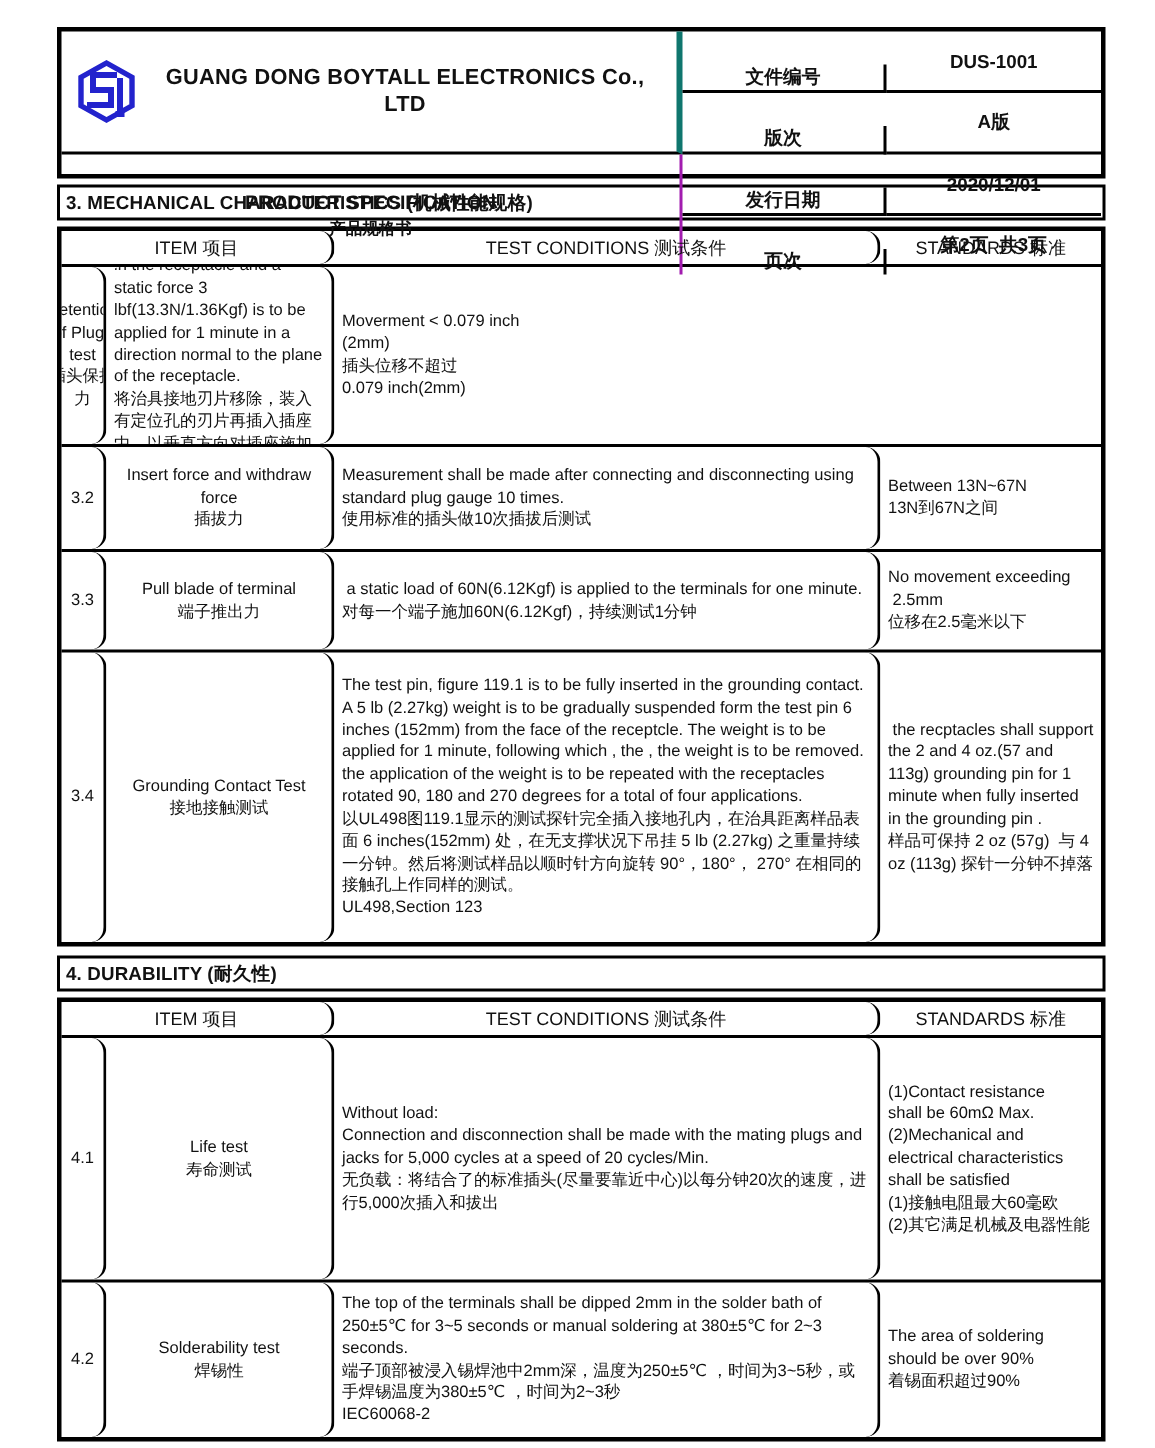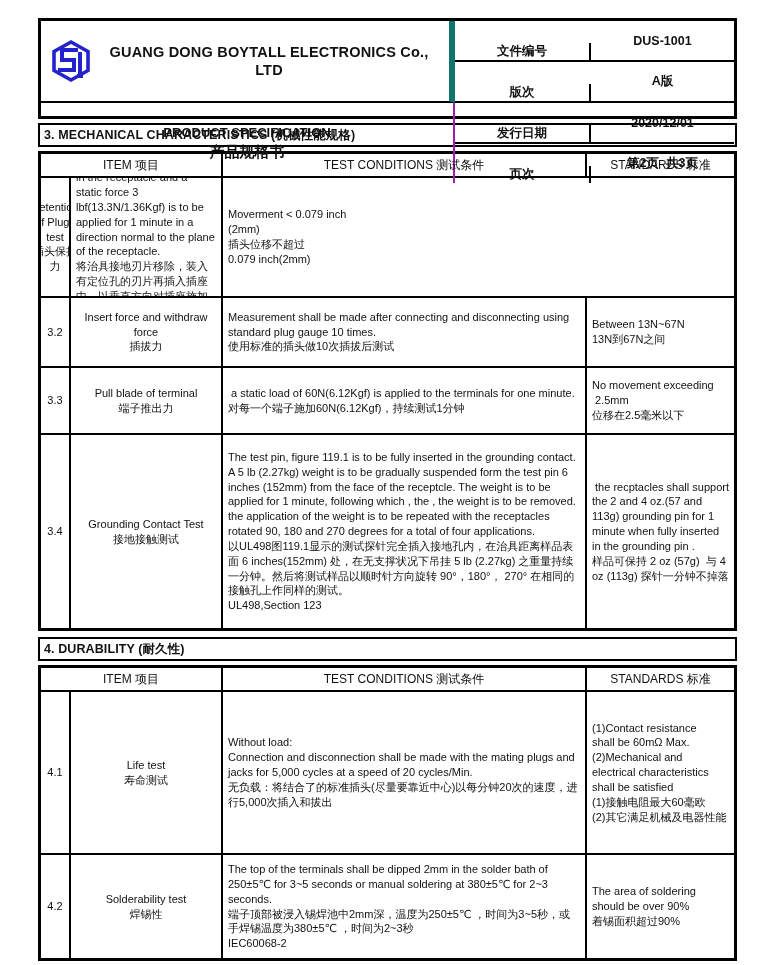--- a/index.html
+++ b/index.html
@@ -10,29 +10,29 @@
   }
   .doc{position:absolute;left:38px;top:18px;width:699px;}
 
   
   .hdr{
     display:grid;box-sizing:border-box;
     grid-template-columns:414px 136px 1fr;
     grid-template-rows:repeat(4,1fr);
     height:101px;border:3px solid #000;
   }
-  .hdr-company{grid-column:1;grid-row:1/3;border-right:6px solid #0f766e;border-bottom:2px solid #000;
+  .hdr-company{grid-column:1;grid-row:1/3;border-right:4px solid #0f766e;border-bottom:2px solid #000;
     display:flex;align-items:center;padding:2px 6px;}
   .hdr-product{grid-column:1;grid-row:3/5;border-right:2px solid #a21caf;
     display:flex;flex-direction:column;align-items:center;justify-content:center;}
   .company-names{flex:1;text-align:center;line-height:1.25;}
   .company-en{font-weight:bold;font-size:14.5px;letter-spacing:.2px;}
   .company-cn{font-weight:bold;font-size:14px;margin-top:2px;}
   .product-en{font-weight:bold;font-size:13px;}
-  .product-cn{font-weight:bold;font-size:15px;margin-top:3px;}
+  .product-cn{font-weight:bold;font-size:11px;margin-top:3px;}
   .meta-label,.meta-value{
     display:flex;align-items:center;justify-content:center;
     font-weight:bold;font-size:12.5px;box-sizing:border-box;white-space:pre;
   }
   .meta-label{border-right:2px solid #000;margin-top:22px;}
   .mb{border-bottom:2px solid #000;}
   .logo-wrap{width:48px;display:flex;align-items:center;justify-content:center;}
 
   
   .sec-title{
@@ -44,21 +44,21 @@
   
   .spec-table{box-sizing:border-box;border:3px solid #000;margin-top:4px;}
   .trow{
     display:grid;grid-template-columns:30px 152px 364px 1fr;
     border-bottom:2px solid #000;box-sizing:border-box;
   }
   .trow:last-child{border-bottom:none;}
   .cell{
     box-sizing:border-box;border-right:2px solid #000;
     display:flex;align-items:center;overflow:hidden;
-    font-size:11px;line-height:1.35;white-space:pre-wrap;
+    font-size:11px;line-height:1.35;white-space:pre-wrap;border-radius:10px;
   }
   .cell:last-child{border-right:none;}
   .c-center{justify-content:center;text-align:center;}
   .c-left{justify-content:flex-start;text-align:left;padding:2px 5px;}
   .thead .cell{font-size:12px;justify-content:center;text-align:center;font-weight:normal;}
   .thead{height:24px;}
   .th-item{grid-column:1/3;}
 </style>
 </head>
 <body>

